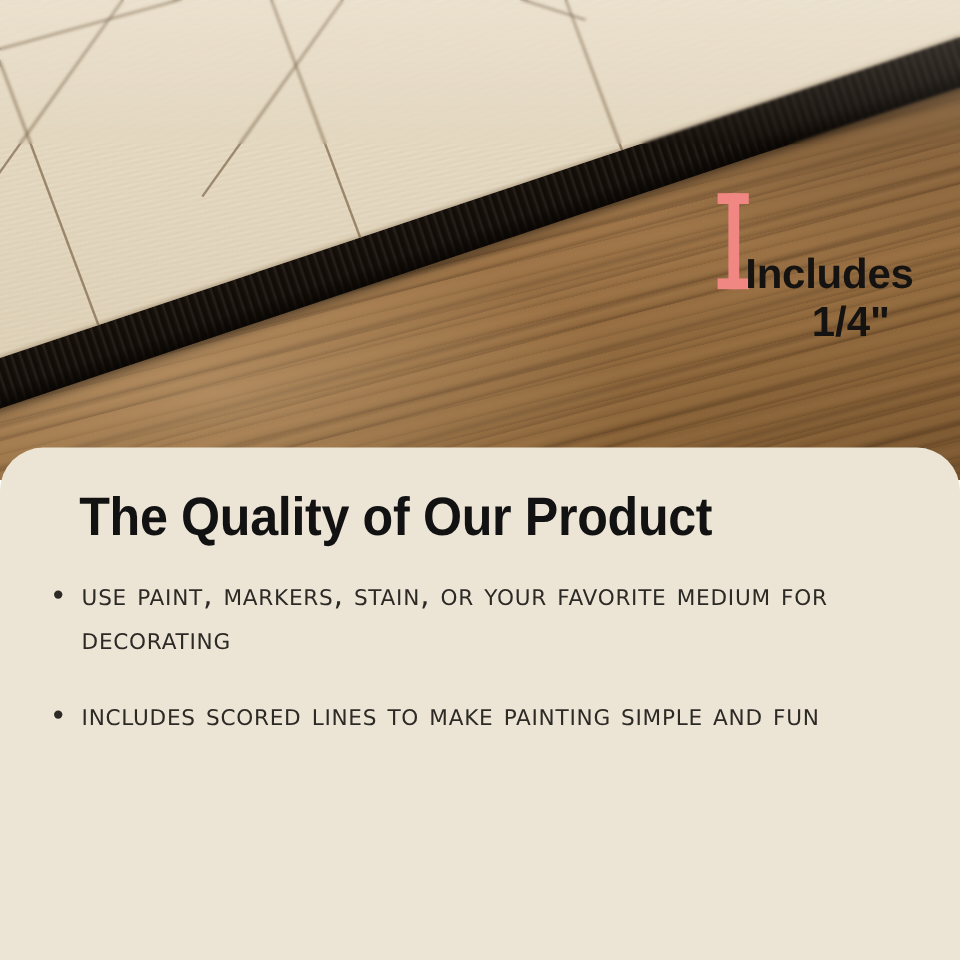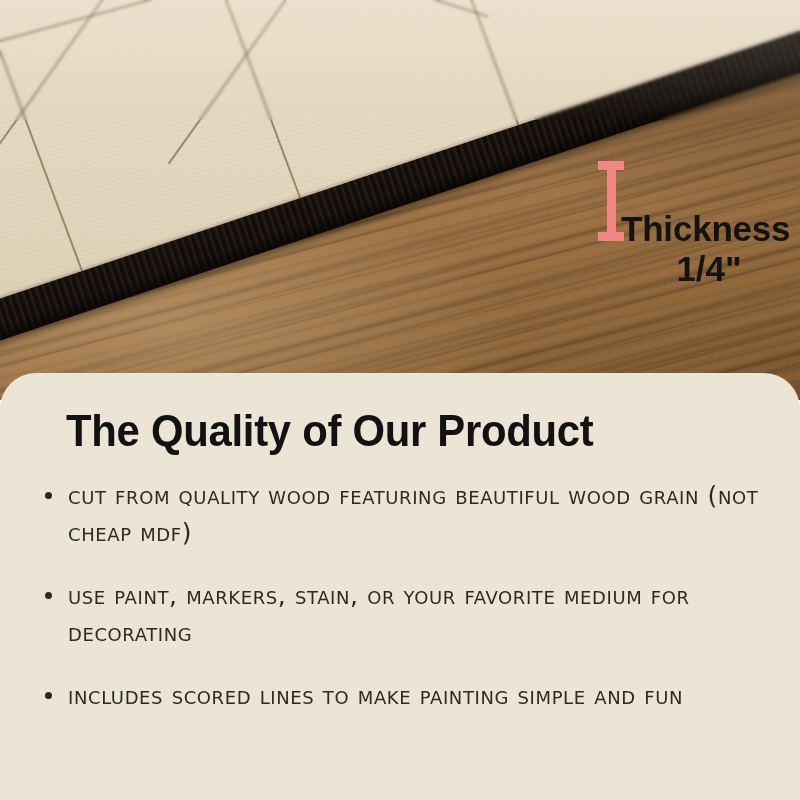--- a/index.html
+++ b/index.html
@@ -269,26 +269,25 @@
       </div>
     </div>
 
     <div class="dof"></div>
 
     <div class="thickness-bracket">
       <div class="cap top"></div>
       <div class="stem"></div>
       <div class="cap bottom"></div>
     </div>
-    <div class="thickness-label">Thickness</div>
+    <div class="thickness-label">Includes</div>
     <div class="thickness-value">1/4"</div>
   </div>
 
   <div class="card">
     <div class="card-title">The Quality of Our Product</div>
     <ul class="bullets">
-      <li class="bullet">Cut from quality wood featuring beautiful wood grain (not Cheap MDF)</li>
       <li class="bullet">Use paint, markers, stain, or your favorite medium for decorating</li>
       <li class="bullet">Includes scored lines to make painting simple and fun</li>
     </ul>
   </div>
 
 </div>
 
 </body></html>

